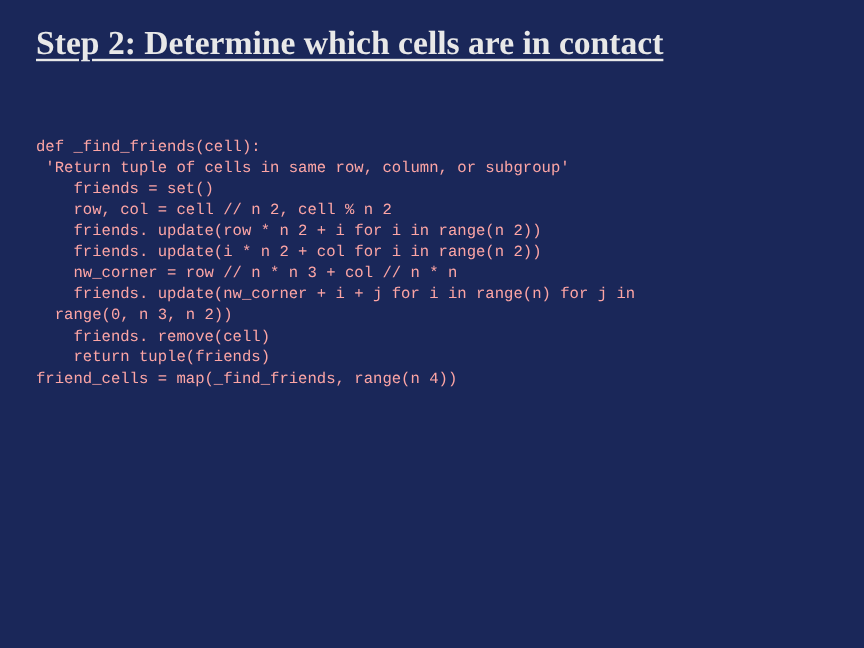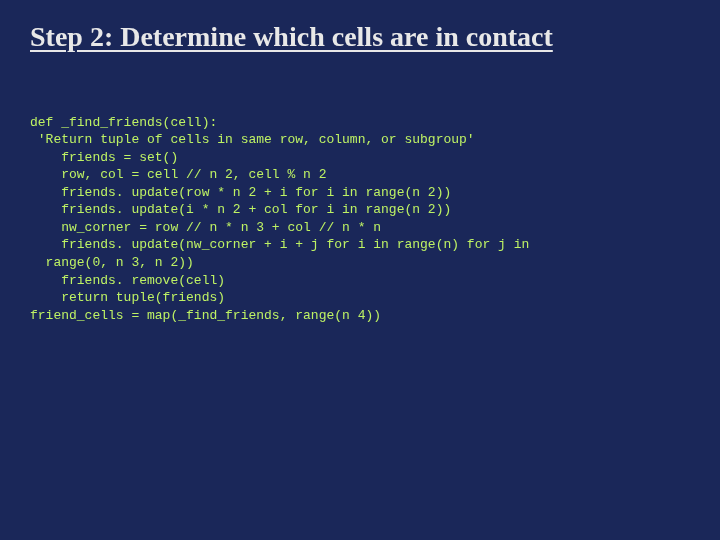--- a/index.html
+++ b/index.html
@@ -25,21 +25,21 @@
       margin: 0 0 6px 0;
       text-align: left;
     }
     .title .underline {
       text-decoration: underline;
       text-decoration-thickness: 2px;
       text-underline-offset: 4px;
     }
     .code-block {
       font-family: 'Courier New', Courier, monospace;
-      color: #bef264;
+      color: #fca5a5;
       font-size: 13px;
       line-height: 1.35;
       white-space: pre;
       margin-top: 60px;
     }
   </style>
 </head>
 <body>
 
 <div class="slide">

